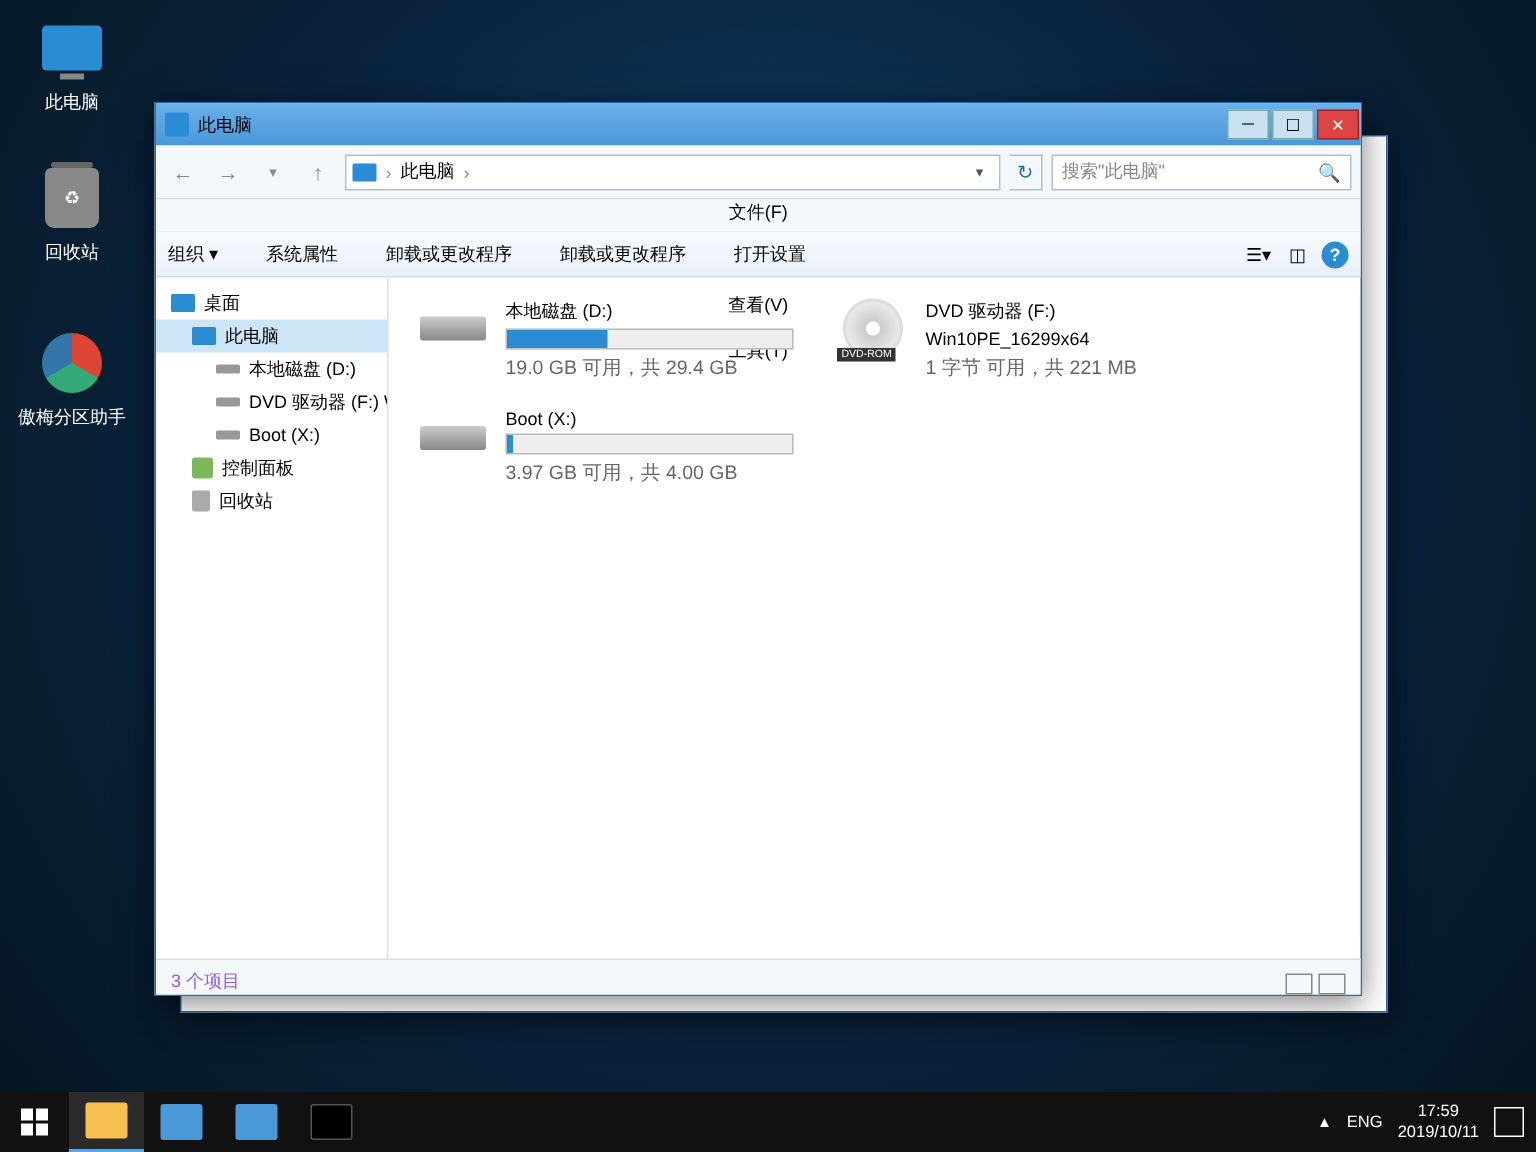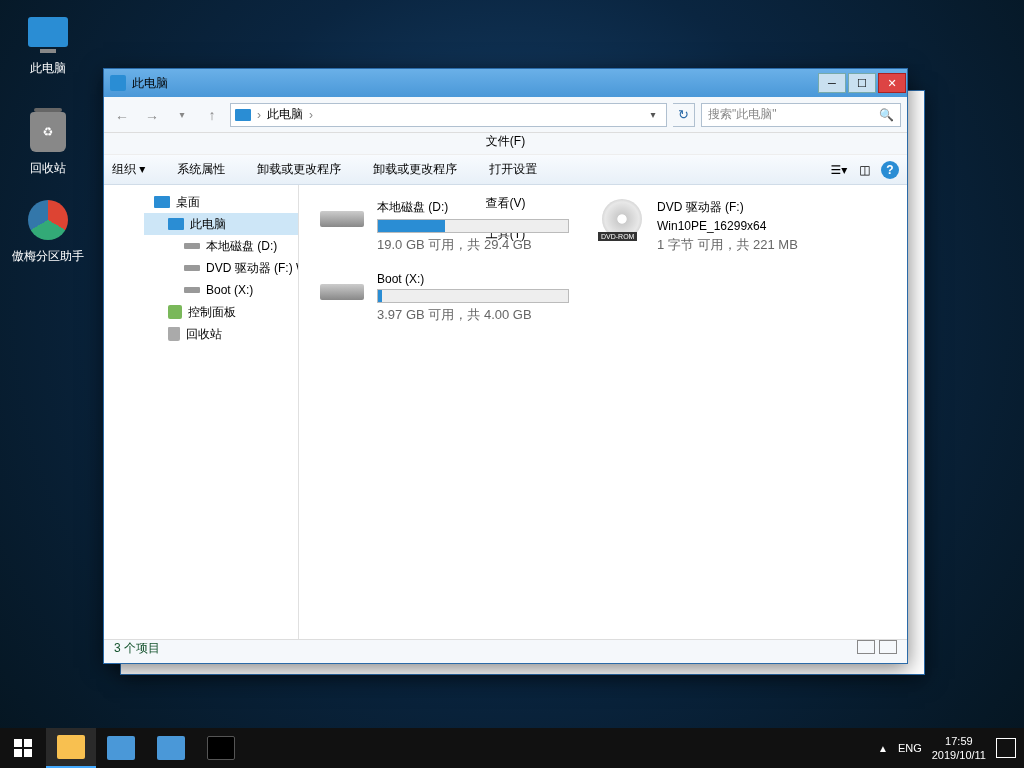--- a/index.html
+++ b/index.html
@@ -38,21 +38,21 @@
     .search .sicon{margin-left:auto;color:#555;}
 
     .menubar{height:22px;background:#f5f8fb;display:flex;align-items:center;font-size:12px;padding:0 6px;gap:14px;border-bottom:1px solid #eee;flex-direction:column;}
     .menubar span{cursor:pointer;}
 
     .toolbar{height:30px;background:linear-gradient(#f8fbfe,#e8f0f8);border-bottom:1px solid #d0dce8;display:flex;align-items:center;font-size:12px;padding:0 8px;gap:32px;}
     .toolbar .right{margin-left:auto;display:flex;gap:6px;align-items:center;}
     .toolbar .mini{width:20px;height:20px;display:flex;align-items:center;justify-content:center;font-size:12px;cursor:pointer;}
     .help{width:18px;height:18px;border-radius:50%;background:#2a8dd4;color:#fff;display:flex;align-items:center;justify-content:center;font-size:12px;font-weight:bold;}
 
-    .body{flex:1;display:flex;overflow:hidden;padding-left:40px;}
+    .body{flex:1;display:flex;overflow:hidden;}
     .sidebar{width:155px;background:#fff;border-right:1px solid #e0e0e0;padding:6px 0;font-size:12px;overflow:hidden;}
     .titem{display:flex;align-items:center;height:22px;padding-left:10px;gap:6px;cursor:pointer;white-space:nowrap;}
     .titem.l1{padding-left:24px;}
     .titem.l2{padding-left:40px;}
     .titem.sel{background:#cde6f7;}
     .ticon-s{width:16px;height:12px;background:#2a8dd4;border-radius:1px;flex-shrink:0;}
     .ticon-u{width:14px;height:14px;border-radius:50%;background:#5a8;flex-shrink:0;}
     .ticon-d{width:16px;height:6px;background:#999;border-radius:1px;flex-shrink:0;}
     .ticon-cp{width:14px;height:14px;background:#7ab85a;border-radius:2px;flex-shrink:0;}
     .ticon-tr{width:12px;height:14px;background:#aaa;border-radius:1px 1px 2px 2px;flex-shrink:0;}
@@ -65,21 +65,21 @@
     .drive .dicon{width:50px;height:40px;display:flex;align-items:center;justify-content:center;}
     .hdd{width:44px;height:16px;background:linear-gradient(#ccc,#888);border-radius:2px;}
     .dvd{width:40px;height:40px;border-radius:50%;background:radial-gradient(circle,#fff 15%,#ccc 18%,#e8e8e8 60%,#aaa 100%);position:relative;}
     .dvd:after{content:"DVD-ROM";position:absolute;bottom:-2px;left:-4px;font-size:7px;background:#333;color:#fff;padding:1px 3px;}
     .drive .dinfo{flex:1;}
     .drive .dname{font-size:12px;margin-bottom:3px;}
     .drive .dbar{height:14px;border:1px solid #bbb;background:#eee;margin-bottom:3px;position:relative;}
     .drive .dfill{height:100%;background:#2a8dd4;}
     .drive .dtext{font-size:13px;color:#666;}
 
-    .status{height:24px;border-top:1px solid #ddd;background:#f5f8fb;display:flex;align-items:flex-start;padding:0 10px;font-size:12px;color:#14532d;}
+    .status{height:24px;border-top:1px solid #ddd;background:#f5f8fb;display:flex;align-items:flex-end;padding:0 10px;font-size:12px;color:#8b5cf6;}
     .status .right{margin-left:auto;display:flex;gap:4px;}
     .sicon-s{width:18px;height:14px;border:1px solid #888;cursor:pointer;}
 
     
     .taskbar{position:absolute;left:0;right:0;bottom:0;height:40px;background:#111;display:flex;align-items:center;}
     .start{width:46px;height:40px;display:flex;align-items:center;justify-content:center;cursor:pointer;}
     .winlogo{width:18px;height:18px;display:grid;grid-template:1fr 1fr/1fr 1fr;gap:2px;}
     .winlogo div{background:#fff;}
     .tbitem{width:50px;height:40px;display:flex;align-items:center;justify-content:center;cursor:pointer;}
     .tbitem.active{background:#2a2a2a;border-bottom:2px solid #4af;}
@@ -100,21 +100,21 @@
         <div class="glyph-pc"></div>
       </div>
     <div>此电脑</div>
   </div>
   <div class="d-icon" style="top:108px;left:8px">
     <div class="glyph">
         <div class="glyph-trash">♻</div>
       </div>
     <div>回收站</div>
   </div>
-  <div class="d-icon" style="top:196px;left:8px">
+  <div class="d-icon" style="top:218px;left:8px">
     <div class="glyph">
         <div class="glyph-part"></div>
       </div>
     <div>傲梅分区助手</div>
   </div>
 </div>
 
 <div class="window bg"></div>
 
 <div class="window">

